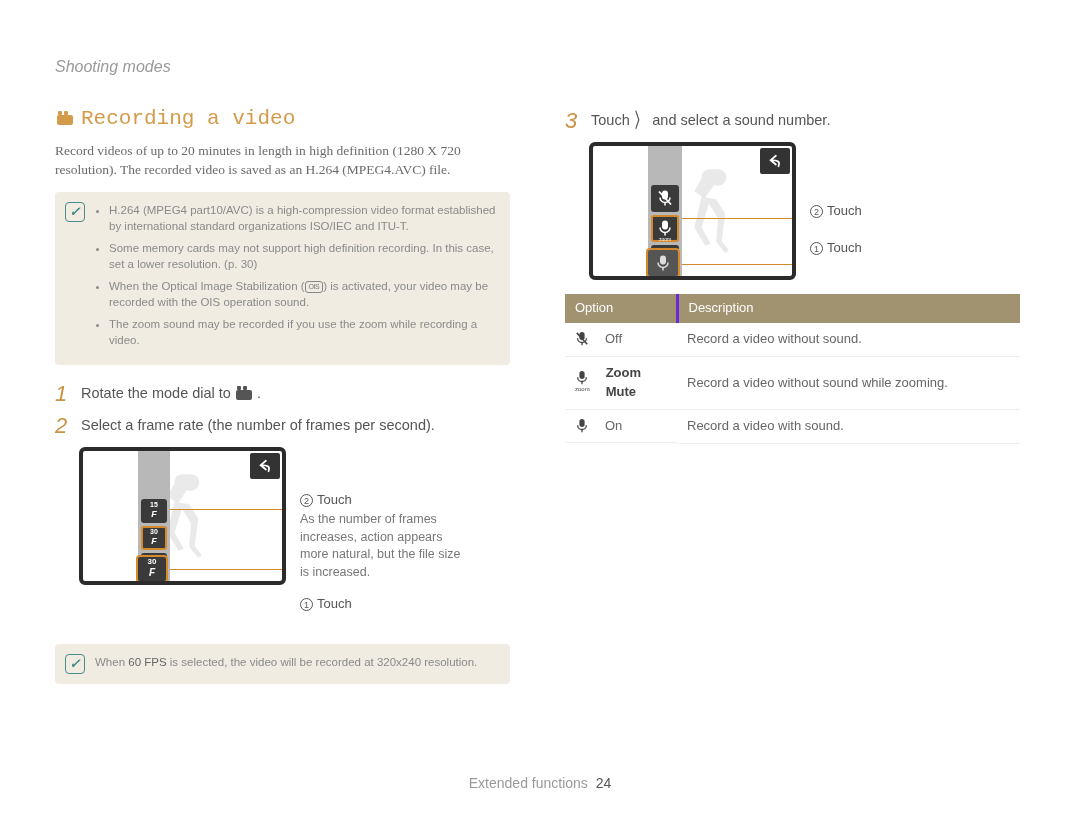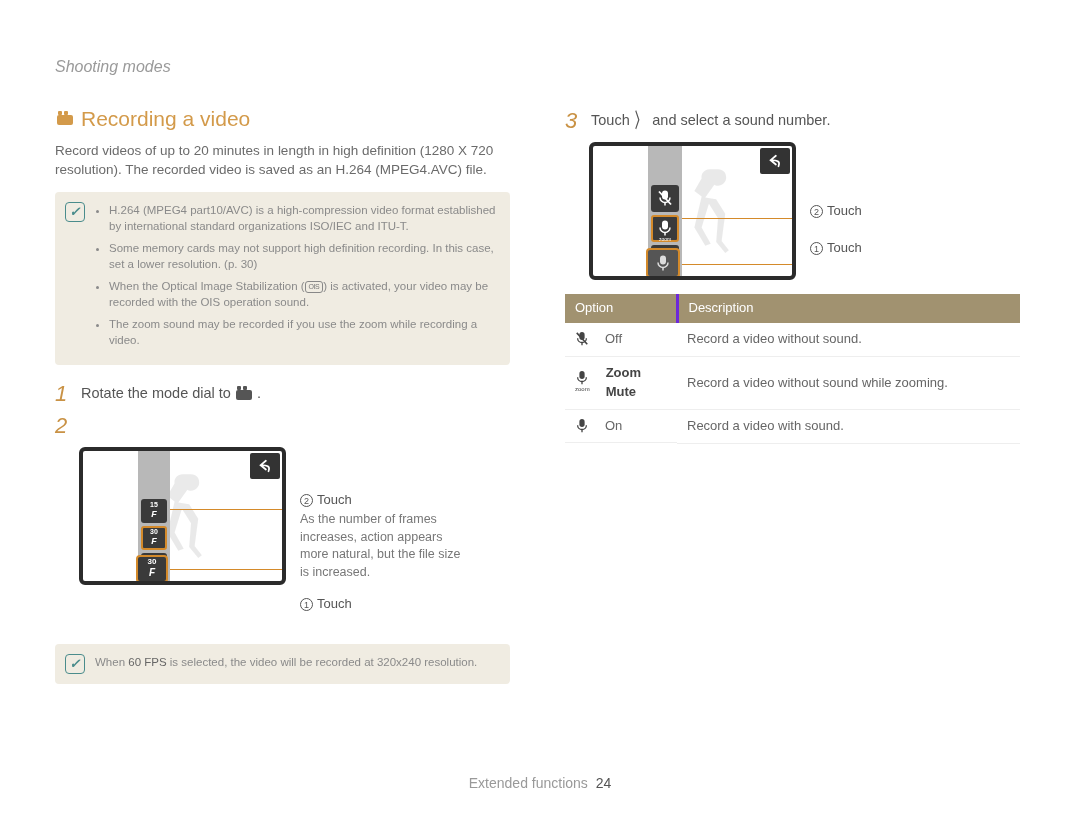--- a/index.html
+++ b/index.html
@@ -28,23 +28,24 @@
   }
   .col { width: 455px; }
   .heading {
     color: #d39a4a;
     font-size: 21px;
     font-weight: 400;
     margin-bottom: 6px;
     display: flex;
     align-items: center;
     gap: 6px;
+    font-family: Liberation Mono, monospace;
   }
   .heading .ico { width:20px;height:16px; }
-  .intro { color:#6b6b6b; font-size:13.5px; margin-bottom:12px; }
+  .intro { color:#6b6b6b; font-size:13.5px; margin-bottom:12px;font-family:Liberation Serif, serif; }
   .note-box {
     background:#f0ece2;
     border-radius:4px;
     padding:10px 12px 10px 10px;
     display:flex;
     gap:10px;
     font-size:11.5px;
     color:#8a8a8a;
     line-height:1.4;
     margin-bottom:18px;
@@ -190,20 +191,21 @@
             <svg viewBox="0 0 18 16" style="color:#555">
               <use href="#movie-ico"></use>
             </svg>
           </span>
         <span>.</span>
       </div>
     </div>
 
     <div class="step">
       <div class="step-num">2</div>
+      <div>Select a frame rate (the number of frames per second).</div>
     </div>
 
     <div class="fig-wrap" style="position:relative;">
       <div class="screen">
         <div class="topbar">
             <svg viewBox="0 0 16 16">
               <use href="#back-arrow"></use>
             </svg>
           </div>
         <svg class="figure-sil" viewBox="0 0 60 110">

